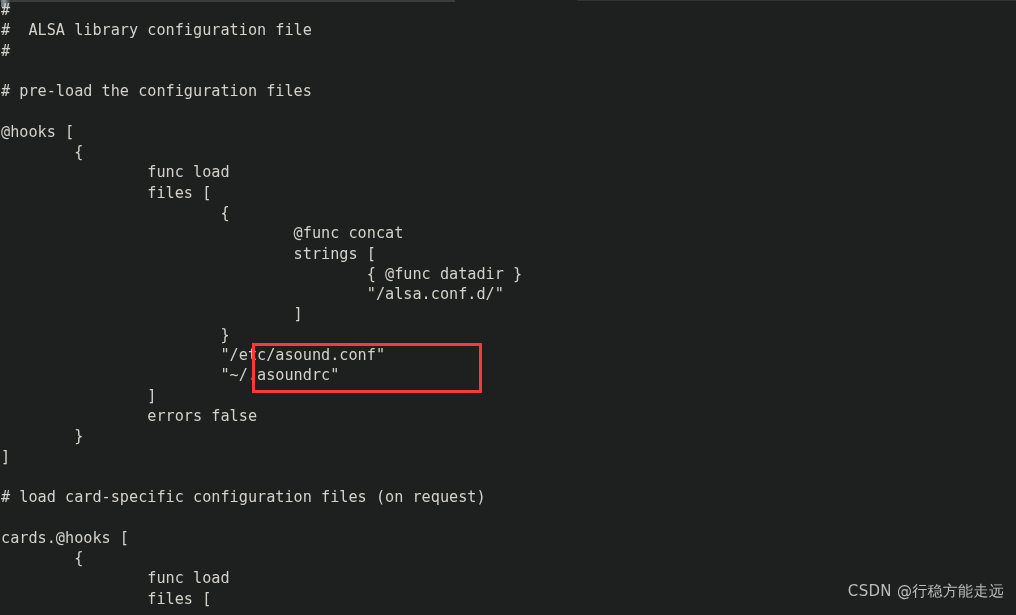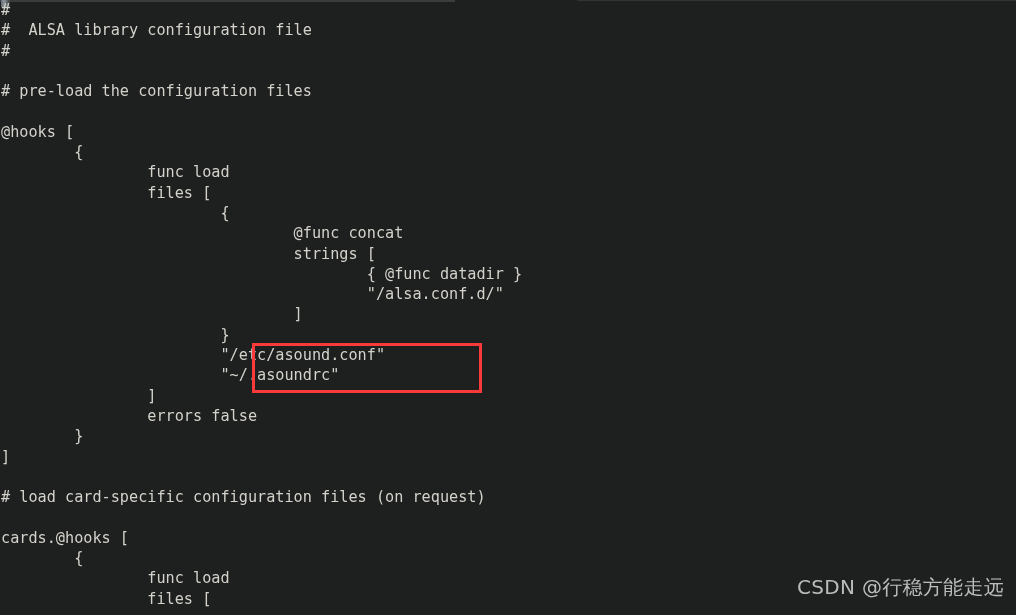--- a/index.html
+++ b/index.html
@@ -84,21 +84,21 @@
     background: transparent;
     pointer-events: none;
   }
 
   
   #watermark {
     position: absolute;
     right: 12px;
     bottom: 14px;
     font-family: "DejaVu Sans", "Liberation Sans", sans-serif;
-    font-size: 20px;
+    font-size: 15px;
     color: #c9c9c9;
     opacity: .92;
     letter-spacing: .3px;
     white-space: nowrap;
   }
 </style>
 </head>
 <body style="background: rgb(30, 31, 31);">
 
 <div id="screen" style="background: rgb(30, 31, 31);">

